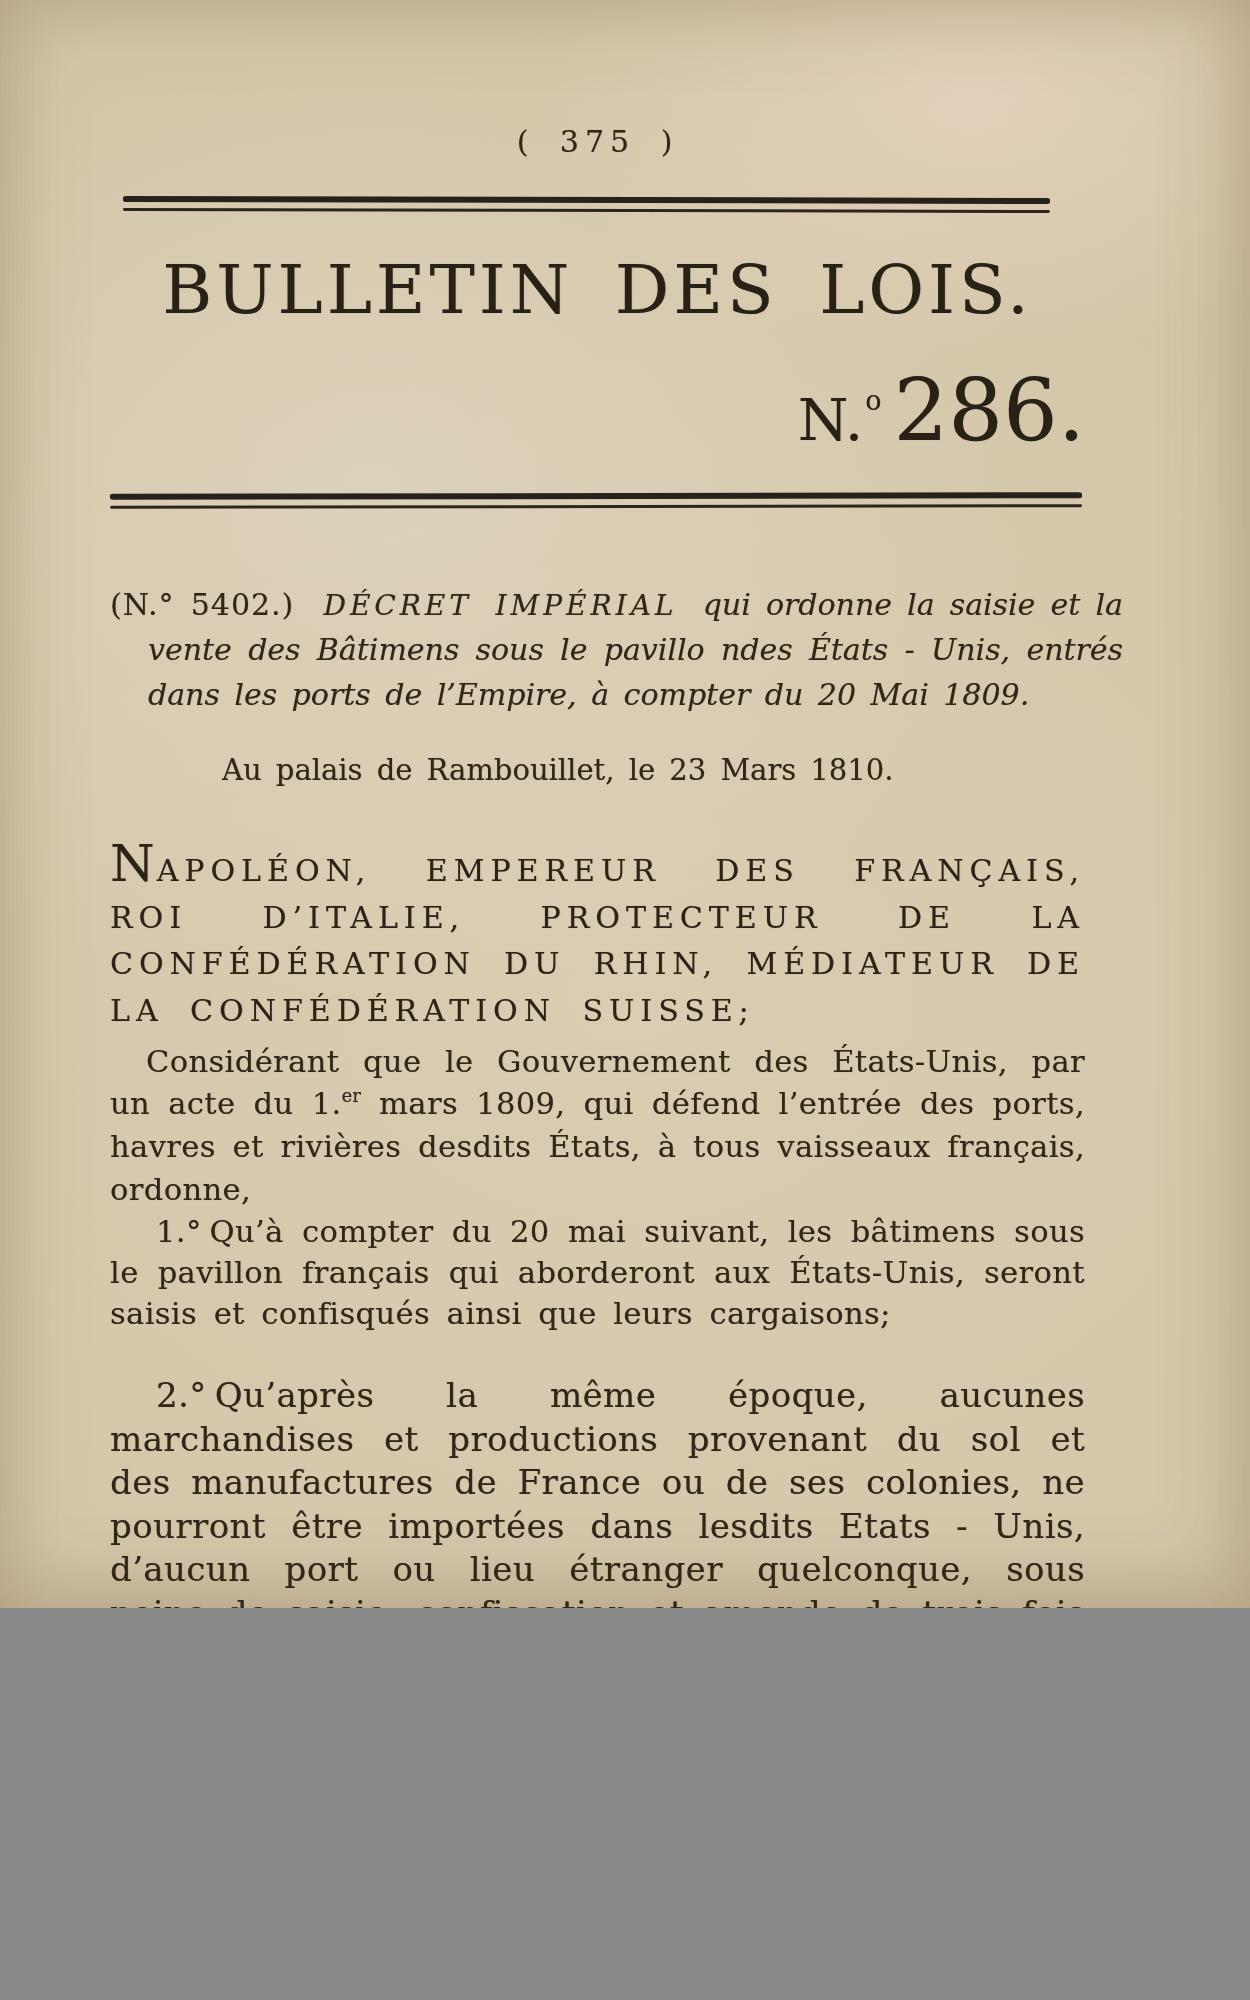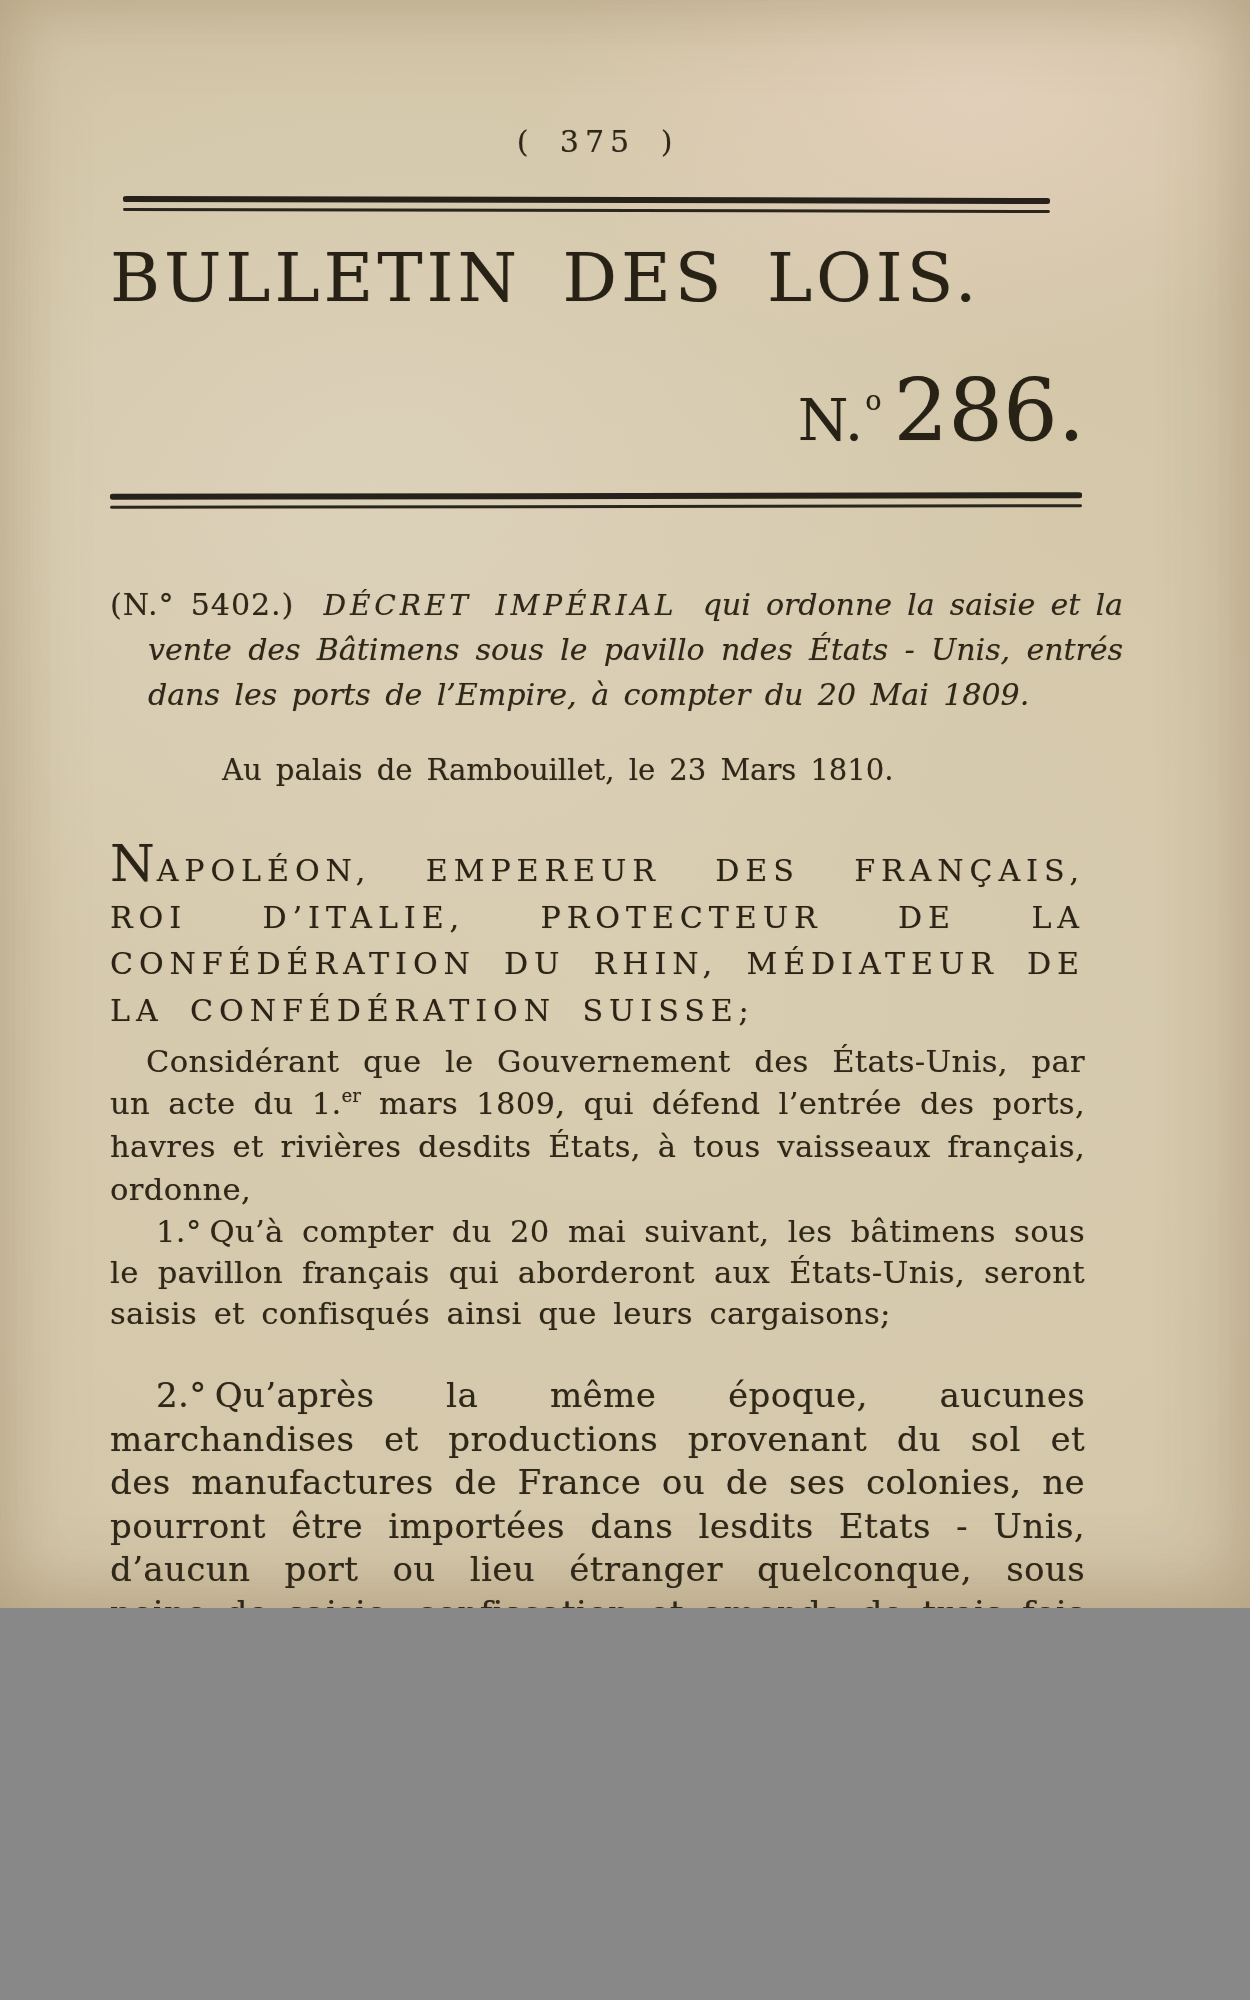--- a/index.html
+++ b/index.html
@@ -23,21 +23,21 @@
   .col{position:absolute;left:110px;width:975px;}
 
   .pagenum{top:124px;text-align:center;font-size:30px;letter-spacing:6px;word-spacing:10px;}
 
   .rule{position:absolute;}
   .rule .thick{height:6px;background:#26211a;border-radius:3px/2px;}
   .rule .thin{height:3px;background:#2b261d;margin-top:6px;border-radius:2px;}
   .rule1{left:123px;top:197px;width:927px;transform:rotate(.12deg);}
   .rule2{left:110px;top:493px;width:972px;transform:rotate(-.1deg);}
 
-  .masthead{top:238px;text-align:left;font-size:68px;letter-spacing:4px;word-spacing:16px;color:#2822166;color:#282216;}
+  .masthead{top:250px;text-align:center;font-size:68px;letter-spacing:4px;word-spacing:16px;color:#2822166;color:#282216;}
   .issue{top:360px;text-align:right;color:#282216;}
   .issue .pfx{font-size:58px;}
   .issue .sup{font-size:27px;position:relative;top:-30px;left:2px;margin-right:14px;}
   .issue .num{font-size:86px;}
 
   .decree-head{top:552px;font-size:30px;font-style:italic;line-height:1.5;
     padding-left:38px;text-indent:-38px;text-align:justify;word-spacing:5px;}
   .decree-head .ref{font-style:normal;letter-spacing:1px;margin-right:14px;}
   .decree-head .name{letter-spacing:4px;word-spacing:10px;font-size:28px;margin-right:10px;}
 

